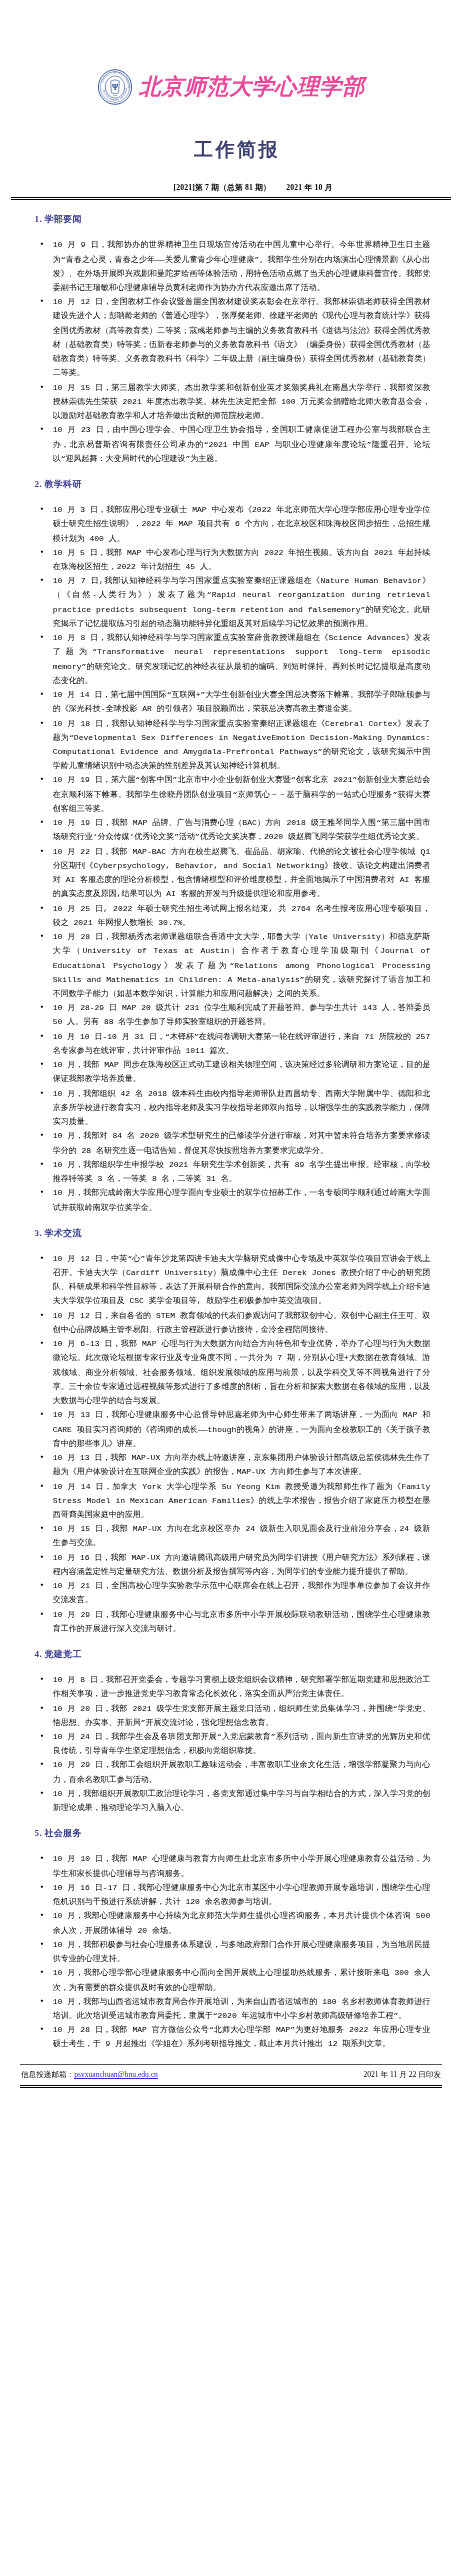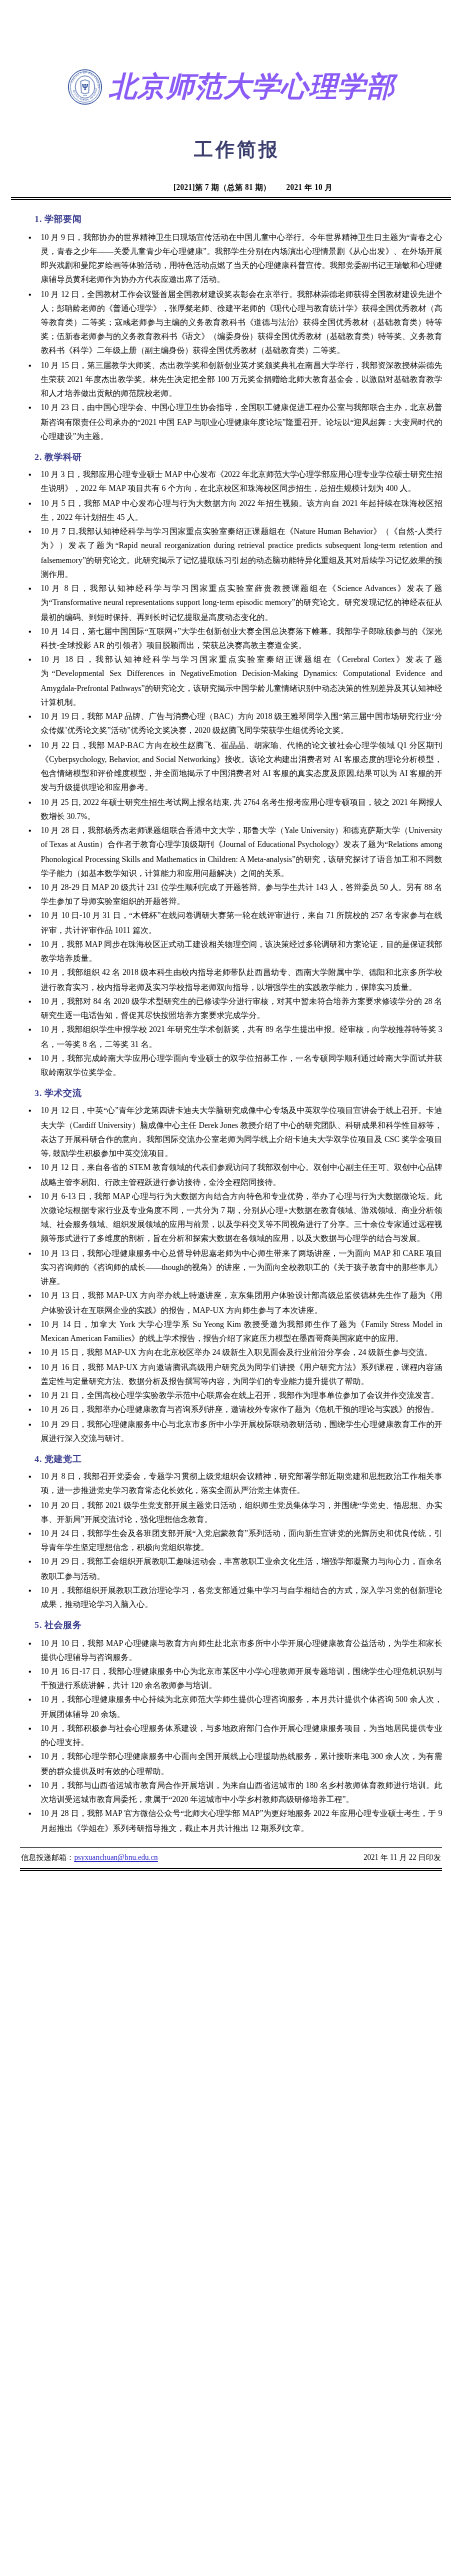--- a/index.html
+++ b/index.html
@@ -33,23 +33,23 @@
     align-items: center;
     gap: 5.5px;
   }
   .seal {
     width: 36px;
     height: 36px;
     flex: 0 0 36px;
   }
   .brand-name {
     font-family: "Liberation Serif", "DejaVu Serif", serif;
-    font-size: 28px;
-    font-weight: bold;
-    color: #8b5cf6;
+    font-size: 22px;
+    font-weight: bold;
+    color: #ec4899;
     letter-spacing: 0.6px;
     line-height: 1;
     font-style: italic;
     white-space: nowrap;
   }
 
   
   .doc-title {
     text-align: center;
     font-size: 19px;
@@ -90,22 +90,23 @@
   }
   h2.section {
     font-size: 9px;
     font-weight: bold;
     color: #3c3f8f;
     margin: 6.8px 0 4.3px 17.3px;
     letter-spacing: 0.3px;
   }
   ul.bullets {
     list-style: none;
-    margin: 0;
+    margin: 12px;
     padding: 0;
+    font-family: Liberation Mono, monospace;
   }
   ul.bullets > li {
     position: relative;
     font-size: 8px;
     line-height: 1.78;
     text-align: justify;
     text-justify: inter-ideograph;
     margin: 0 0 0 0;
     padding-left: 23.4px;
     padding-right: 2.5px;
@@ -194,20 +195,21 @@
         <li>10 月 23 日，由中国心理学会、中国心理卫生协会指导，全国职工健康促进工程办公室与我部联合主办，北京易普斯咨询有限责任公司承办的“2021 中国 EAP 与职业心理健康年度论坛”隆重召开。论坛以“迎风起舞：大变局时代的心理建设”为主题。</li>
       </ul>
       <h2 class="section">2. 教学科研</h2>
       <ul class="bullets">
         <li>10 月 3 日，我部应用心理专业硕士 MAP 中心发布《2022 年北京师范大学心理学部应用心理专业学位硕士研究生招生说明》，2022 年 MAP 项目共有 6 个方向，在北京校区和珠海校区同步招生，总招生规模计划为 400 人。</li>
         <li>10 月 5 日，我部 MAP 中心发布心理与行为大数据方向 2022 年招生视频。该方向自 2021 年起持续在珠海校区招生，2022 年计划招生 45 人。</li>
         <li>10 月 7 日,我部认知神经科学与学习国家重点实验室秦绍正课题组在《Nature Human Behavior》（《自然-人类行为》）发表了题为“Rapid neural reorganization during retrieval practice predicts subsequent long-term retention and falsememory”的研究论文。此研究揭示了记忆提取练习引起的动态脑功能特异化重组及其对后续学习记忆效果的预测作用。</li>
         <li>10 月 8 日，我部认知神经科学与学习国家重点实验室薛贵教授课题组在《Science Advances》发表了题为“Transformative neural representations support long-term episodic memory”的研究论文。研究发现记忆的神经表征从最初的编码、到短时保持、再到长时记忆提取是高度动态变化的。</li>
         <li>10 月 14 日，第七届中国国际“互联网+”大学生创新创业大赛全国总决赛落下帷幕。我部学子郎咏颀参与的《深光科技-全球投影 AR 的引领者》项目脱颖而出，荣获总决赛高教主赛道金奖。</li>
         <li>10 月 18 日，我部认知神经科学与学习国家重点实验室秦绍正课题组在《Cerebral Cortex》发表了题为“Developmental Sex Differences in NegativeEmotion Decision-Making Dynamics: Computational Evidence and Amygdala-Prefrontal Pathways”的研究论文，该研究揭示中国学龄儿童情绪识别中动态决策的性别差异及其认知神经计算机制。</li>
+        <li>10 月 19 日，第六届“创客中国”北京市中小企业创新创业大赛暨“创客北京 2021”创新创业大赛总结会在京顺利落下帷幕。我部学生徐晓丹团队创业项目“京师筑心－－基于脑科学的一站式心理服务”获得大赛创客组三等奖。</li>
         <li>10 月 19 日，我部 MAP 品牌、广告与消费心理（BAC）方向 2018 级王雅琴同学入围“第三届中国市场研究行业‘分众传媒’优秀论文奖”活动”优秀论文奖决赛，2020 级赵腾飞同学荣获学生组优秀论文奖。</li>
         <li>10 月 22 日，我部 MAP-BAC 方向在校生赵腾飞、崔晶晶、胡家瑜、代艳的论文被社会心理学领域 Q1 分区期刊《Cyberpsychology, Behavior, and Social Networking》接收。该论文构建出消费者对 AI 客服态度的理论分析模型，包含情绪模型和评价维度模型，并全面地揭示了中国消费者对 AI 客服的真实态度及原因,结果可以为 AI 客服的开发与升级提供理论和应用参考。</li>
         <li>10 月 25 日, 2022 年硕士研究生招生考试网上报名结束, 共 2764 名考生报考应用心理专硕项目，较之 2021 年网报人数增长 30.7%。</li>
         <li>10 月 28 日，我部杨秀杰老师课题组联合香港中文大学，耶鲁大学（Yale University）和德克萨斯大学（University of Texas at Austin）合作者于教育心理学顶级期刊《Journal of Educational Psychology》发表了题为“Relations among Phonological Processing Skills and Mathematics in Children: A Meta-analysis”的研究，该研究探讨了语音加工和不同数学子能力（如基本数学知识，计算能力和应用问题解决）之间的关系。</li>
         <li>10 月 28-29 日 MAP 20 级共计 231 位学生顺利完成了开题答辩。参与学生共计 143 人，答辩委员 50 人。另有 88 名学生参加了导师实验室组织的开题答辩。</li>
         <li>10 月 10 日-10 月 31 日，“木铎杯”在线问卷调研大赛第一轮在线评审进行，来自 71 所院校的 257 名专家参与在线评审，共计评审作品 1011 篇次。</li>
         <li>10 月，我部 MAP 同步在珠海校区正式动工建设相关物理空间，该决策经过多轮调研和方案论证，目的是保证我部教学培养质量。</li>
         <li>10 月，我部组织 42 名 2018 级本科生由校内指导老师带队赴西昌幼专、西南大学附属中学、德阳和北京多所学校进行教育实习，校内指导老师及实习学校指导老师双向指导，以增强学生的实践教学能力，保障实习质量。</li>
         <li>10 月，我部对 84 名 2020 级学术型研究生的已修读学分进行审核，对其中暂未符合培养方案要求修读学分的 28 名研究生逐一电话告知，督促其尽快按照培养方案要求完成学分。</li>
         <li>10 月，我部组织学生申报学校 2021 年研究生学术创新奖，共有 89 名学生提出申报。经审核，向学校推荐特等奖 3 名，一等奖 8 名，二等奖 31 名。</li>
@@ -217,21 +219,20 @@
       <ul class="bullets">
         <li>10 月 12 日，中英“心”青年沙龙第四讲卡迪夫大学脑研究成像中心专场及中英双学位项目宣讲会于线上召开。卡迪夫大学（Cardiff University）脑成像中心主任 Derek Jones 教授介绍了中心的研究团队、科研成果和科学性目标等，表达了开展科研合作的意向。我部国际交流办公室老师为同学线上介绍卡迪夫大学双学位项目及 CSC 奖学金项目等, 鼓励学生积极参加中英交流项目。</li>
         <li>10 月 12 日，来自各省的 STEM 教育领域的代表们参观访问了我部双创中心。双创中心副主任王可、双创中心品牌战略主管李易阳、行政主管程跃进行参访接待，金泠全程陪同接待。</li>
         <li>10 月 6-13 日，我部 MAP 心理与行为大数据方向结合方向特色和专业优势，举办了心理与行为大数据微论坛。此次微论坛根据专家行业及专业角度不同，一共分为 7 期，分别从心理+大数据在教育领域、游戏领域、商业分析领域、社会服务领域、组织发展领域的应用与前景，以及学科交叉等不同视角进行了分享。三十余位专家通过远程视频等形式进行了多维度的剖析，旨在分析和探索大数据在各领域的应用，以及大数据与心理学的结合与发展。</li>
         <li>10 月 13 日，我部心理健康服务中心总督导钟思嘉老师为中心师生带来了两场讲座，一为面向 MAP 和 CARE 项目实习咨询师的《咨询师的成长——though的视角》的讲座，一为面向全校教职工的《关于孩子教育中的那些事儿》讲座。</li>
         <li>10 月 13 日，我部 MAP-UX 方向举办线上特邀讲座，京东集团用户体验设计部高级总监侯德林先生作了题为《用户体验设计在互联网企业的实践》的报告，MAP-UX 方向师生参与了本次讲座。</li>
         <li>10 月 14 日，加拿大 York 大学心理学系 Su Yeong Kim 教授受邀为我部师生作了题为《Family Stress Model in Mexican American Families》的线上学术报告，报告介绍了家庭压力模型在墨西哥裔美国家庭中的应用。</li>
         <li>10 月 15 日，我部 MAP-UX 方向在北京校区举办 24 级新生入职见面会及行业前沿分享会，24 级新生参与交流。</li>
         <li>10 月 16 日，我部 MAP-UX 方向邀请腾讯高级用户研究员为同学们讲授《用户研究方法》系列课程，课程内容涵盖定性与定量研究方法、数据分析及报告撰写等内容，为同学们的专业能力提升提供了帮助。</li>
         <li>10 月 21 日，全国高校心理学实验教学示范中心联席会在线上召开，我部作为理事单位参加了会议并作交流发言。</li>
-        <li>10 月 26 日，我部举办心理健康教育与咨询系列讲座，邀请校外专家作了题为《危机干预的理论与实践》的报告。</li>
         <li>10 月 29 日，我部心理健康服务中心与北京市多所中小学开展校际联动教研活动，围绕学生心理健康教育工作的开展进行深入交流与研讨。</li>
       </ul>
       <h2 class="section">4. 党建党工</h2>
       <ul class="bullets">
         <li>10 月 8 日，我部召开党委会，专题学习贯彻上级党组织会议精神，研究部署学部近期党建和思想政治工作相关事项，进一步推进党史学习教育常态化长效化，落实全面从严治党主体责任。</li>
         <li>10 月 20 日，我部 2021 级学生党支部开展主题党日活动，组织师生党员集体学习，并围绕“学党史、悟思想、办实事、开新局”开展交流讨论，强化理想信念教育。</li>
         <li>10 月 24 日，我部学生会及各班团支部开展“入党启蒙教育”系列活动，面向新生宣讲党的光辉历史和优良传统，引导青年学生坚定理想信念，积极向党组织靠拢。</li>
         <li>10 月 29 日，我部工会组织开展教职工趣味运动会，丰富教职工业余文化生活，增强学部凝聚力与向心力，百余名教职工参与活动。</li>
         <li>10 月，我部组织开展教职工政治理论学习，各党支部通过集中学习与自学相结合的方式，深入学习党的创新理论成果，推动理论学习入脑入心。</li>
       </ul>

